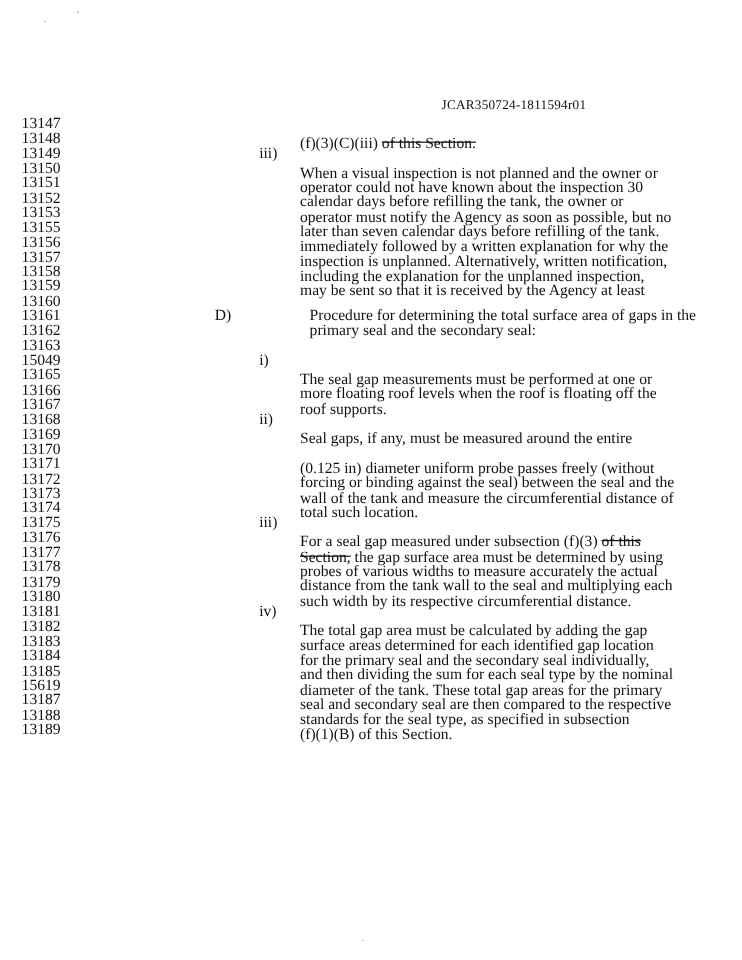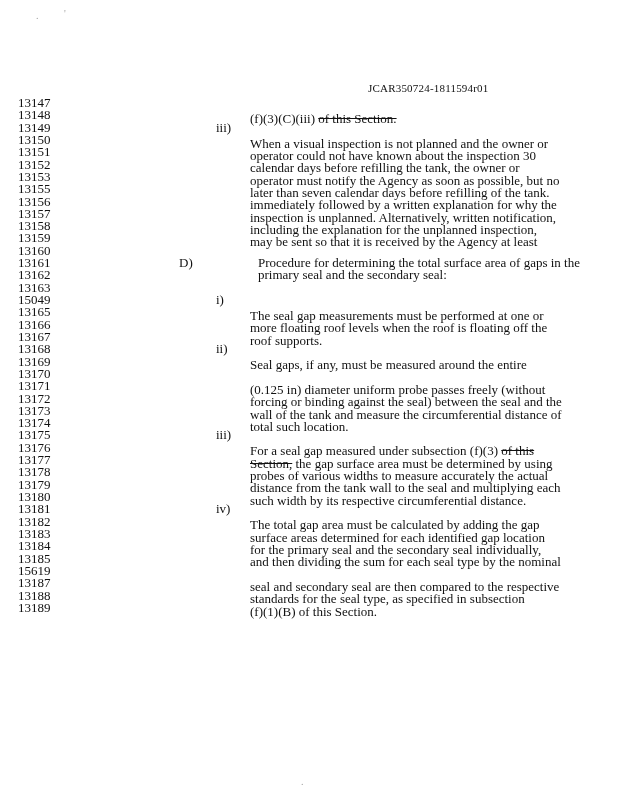--- a/index.html
+++ b/index.html
@@ -194,20 +194,21 @@
       <div class="row">
         <span class="num">13183</span>
         <span class="text item">for the primary seal and the secondary seal individually,</span>
       </div>
       <div class="row">
         <span class="num">13184</span>
         <span class="text item">and then dividing the sum for each seal type by the nominal</span>
       </div>
       <div class="row">
         <span class="num">13185</span>
+        <span class="text item">diameter of the tank.  These total gap areas for the primary</span>
       </div>
       <div class="row">
         <span class="num">15619</span>
         <span class="text item">seal and secondary seal are then compared to the respective</span>
       </div>
       <div class="row">
         <span class="num">13187</span>
         <span class="text item">standards for the seal type, as specified in subsection</span>
       </div>
       <div class="row">

